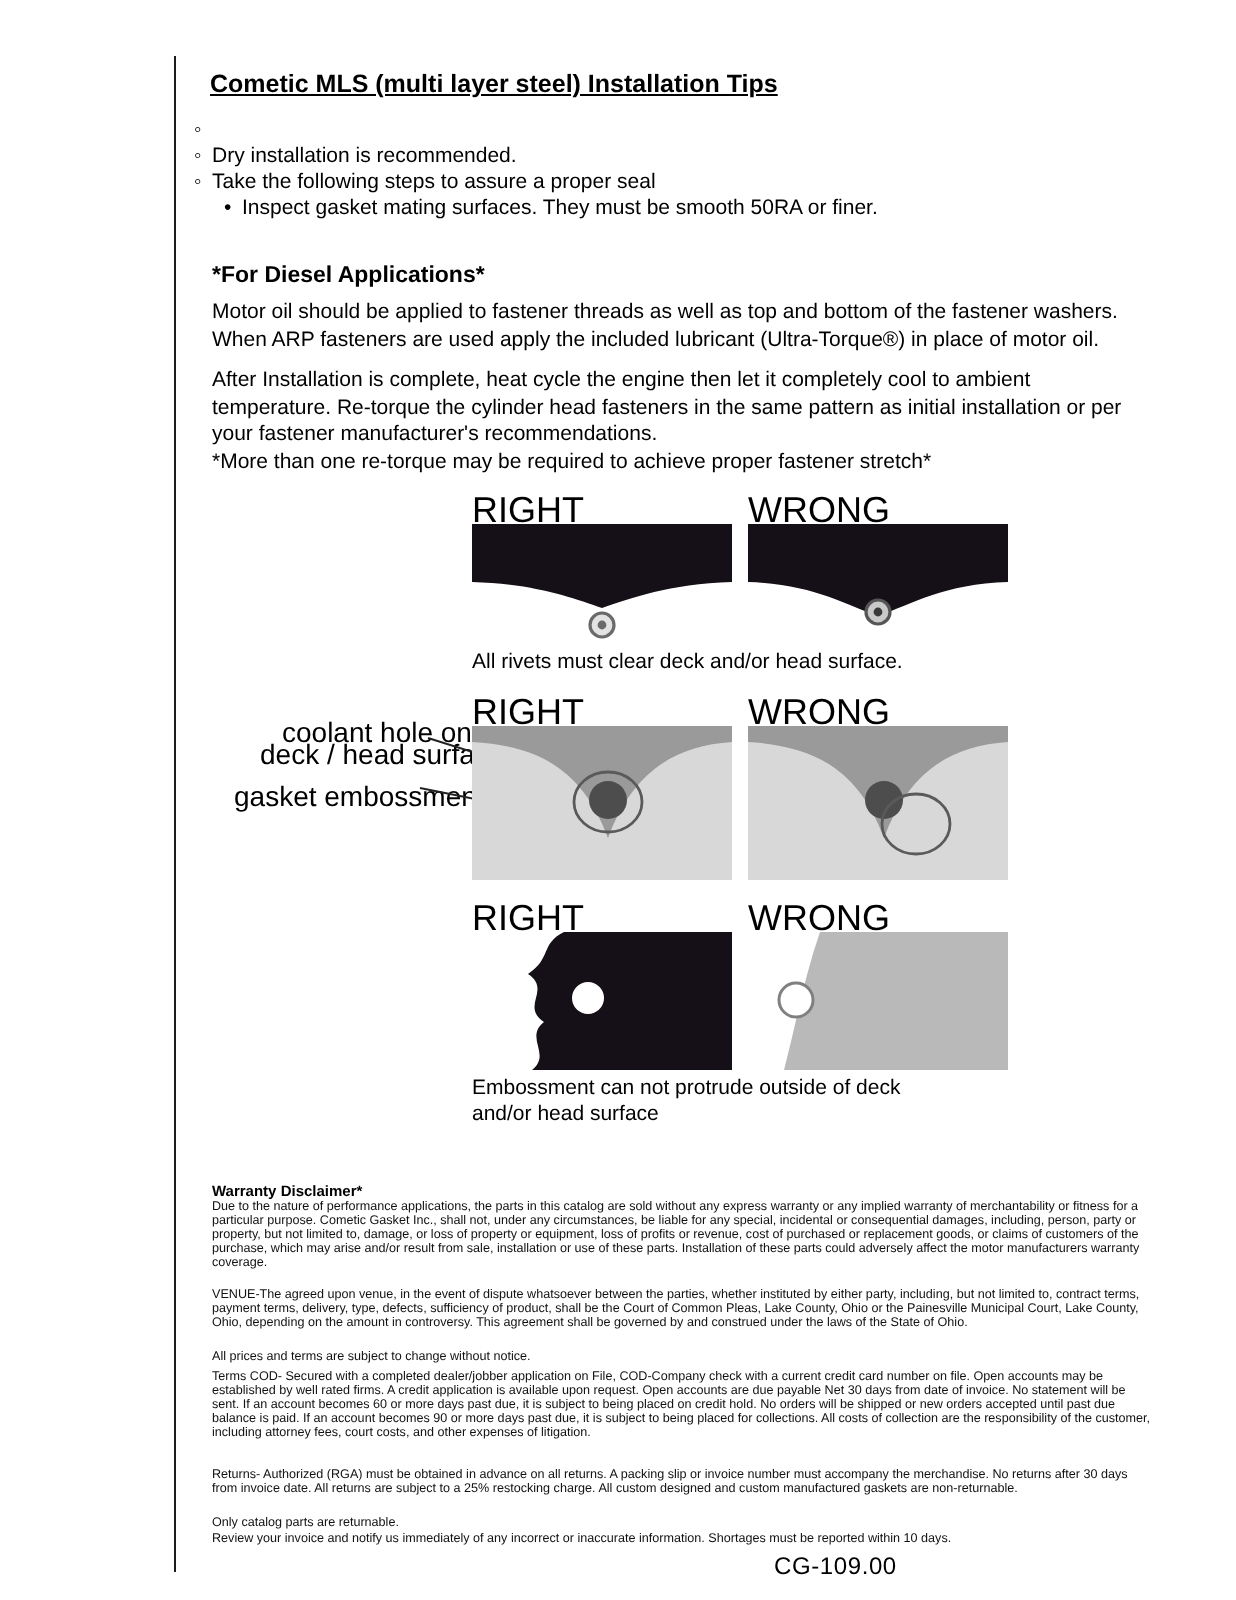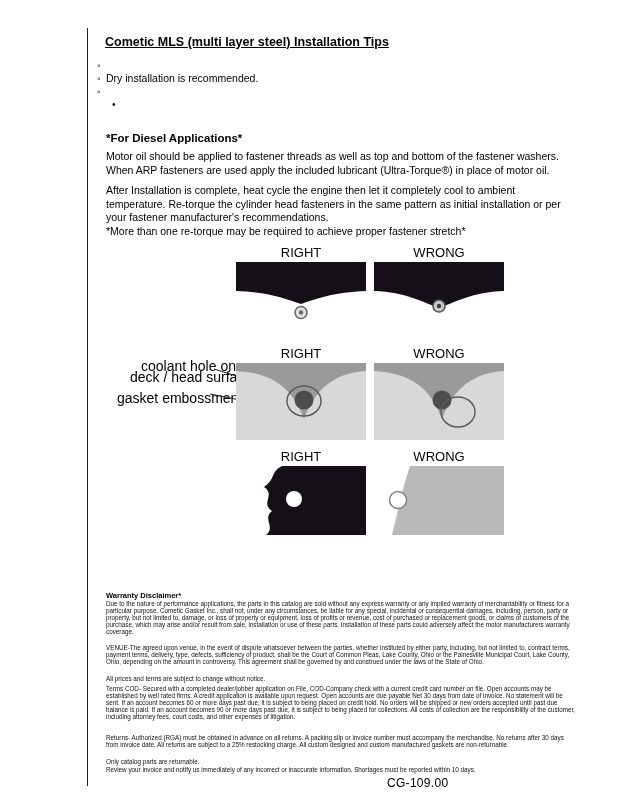--- a/index.html
+++ b/index.html
@@ -12,21 +12,21 @@
   .title { position:absolute; left:105px; top:19px; font-size:12.5px; font-weight:bold; text-decoration:underline; white-space:nowrap; }
   .tips { position:absolute; left:97px; top:43px; font-size:10.5px; line-height:13px; }
   .tip { white-space:nowrap; }
   .tip .b { display:inline-block; width:9px; }
   .b.hollow::before { content:"◦"; }
   .b.solid::before { content:"•"; }
   .sub { margin-left:15px; }
   .heading { position:absolute; font-weight:bold; font-size:11.5px; white-space:nowrap; }
   .para { position:absolute; font-size:10.5px; line-height:13.5px; width:462px; }
   .note { position:absolute; font-size:10.5px; white-space:nowrap; }
-  .dg-header { position:absolute; width:130px; text-align:center; font-size:13px; }
+  .dg-header { position:absolute; width:130px; text-align:left; font-size:18px; }
   .dg-img { position:absolute; }
   .dg-img svg { display:block; width:100%; height:100%; }
   .dg-caption { position:absolute; font-size:10.5px; line-height:12.5px; }
   .callout { position:absolute; font-size:14px; white-space:nowrap; }
   .callout-lines { position:absolute; }
   .warranty-heading { position:absolute; left:106px; font-size:7.5px; font-weight:bold; }
   .fine { position:absolute; left:106px; width:472px; font-size:6.3px; line-height:6.9px; color:#111; }
   .footer-code { position:absolute; font-size:12px; letter-spacing:0.3px; }
 </style>
 </head>
@@ -34,22 +34,22 @@
 
 <div class="page">
 
   <div class="left-rule"></div>
 
   <h1 class="title">Cometic MLS (multi layer steel) Installation Tips</h1>
 
   <div class="tips">
     <div class="tip"><span class="b hollow"></span></div>
     <div class="tip"><span class="b hollow"></span><span>Dry installation is recommended.</span></div>
-    <div class="tip"><span class="b hollow"></span></div>
-    <div class="tip sub"><span class="b solid"></span></div>
+    <div class="tip"><span class="b hollow"></span><span>Take the following steps to assure a proper seal</span></div>
+    <div class="tip sub"><span class="b solid"></span><span>Inspect gasket mating surfaces.  They must be smooth 50RA or finer.</span></div>
   </div>
 
   <div class="heading" style="left:106px; top:116px;">*For Diesel Applications*</div>
   <div class="para" style="left:106px; top:168px;">After Installation is complete, heat cycle the engine then let it completely cool to ambient temperature. Re-torque the cylinder head fasteners in the same pattern as initial installation or per your fastener manufacturer's recommendations.</div>
   <div class="para" style="left:106px; top:134px;">Motor oil should be applied to fastener threads as well as top and bottom of the fastener washers. When ARP fasteners are used apply the included lubricant (Ultra-Torque®) in place of motor oil.</div>
   <div class="note" style="left:106px; top:209px;">*More than one re-torque may be required to achieve proper fastener stretch*</div>
 
   <div class="dg-header" style="left:236px; top:229px;">RIGHT</div>
   <div class="dg-header" style="left:374px; top:229px;">WRONG</div>
 
@@ -62,20 +62,21 @@
     </svg>
   </div>
   <div class="dg-img" style="left:374px; top:246px; width:130px; height:58px;">
     <svg viewBox="0 0 130 58">
       <rect width="130" height="58" fill="#ffffff"></rect>
       <path d="M0,0 H130 V29 C98,30 82,40 65,46 C48,40 32,30 0,29 Z" fill="#150f18"></path>
       <circle cx="65" cy="44" r="6" fill="#c9c9c9" stroke="#555555" stroke-width="1.6"></circle>
       <circle cx="65" cy="44" r="2.2" fill="#3a3a3a"></circle>
     </svg>
   </div>
+  <div class="dg-caption" style="left:236px; top:309px;">All rivets must clear deck and/or head surface.</div>
 
   <div class="dg-header" style="left:236px; top:330px;">RIGHT</div>
   <div class="dg-header" style="left:374px; top:330px;">WRONG</div>
 
   <div class="callout" style="left:141px; top:342px;">coolant hole on</div>
   <div class="callout" style="left:130px; top:353px;">deck / head surface</div>
   <div class="callout" style="left:117px; top:374px;">gasket embossment</div>
   <svg class="callout-lines" style="left:206px; top:347px; width:104px; height:52px;" viewBox="0 0 104 52">
     <line x1="8" y1="6" x2="94" y2="33" stroke="#222222" stroke-width="1"></line>
     <line x1="4" y1="31" x2="84" y2="47" stroke="#222222" stroke-width="1"></line>
@@ -108,20 +109,21 @@
       <circle cx="58" cy="33" r="8" fill="#ffffff"></circle>
     </svg>
   </div>
   <div class="dg-img" style="left:374px; top:450px; width:130px; height:69px;">
     <svg viewBox="0 0 130 69">
       <rect width="130" height="69" fill="#ffffff"></rect>
       <path d="M36,0 H130 V69 H18 C24,46 28,23 36,0 Z" fill="#b9b9b9"></path>
       <circle cx="24" cy="34" r="8.5" fill="#ffffff" stroke="#808080" stroke-width="1.5"></circle>
     </svg>
   </div>
+  <div class="dg-caption" style="left:236px; top:522px; width:230px;">Embossment can not protrude outside of deck and/or head surface</div>
 
   <div class="warranty-heading" style="top:575px;">Warranty Disclaimer*</div>
   <p class="fine" style="top:585px;">Due to the nature of performance applications, the parts in this catalog are sold without any express warranty or any implied warranty of merchantability or fitness for a particular purpose.  Cometic Gasket Inc., shall not, under any circumstances, be liable for any special, incidental or consequential damages, including, person, party or property, but not limited to, damage, or loss of property or equipment, loss of profits or revenue, cost of purchased or replacement goods, or claims of customers of the purchase, which may arise and/or result from sale, installation or use of these parts.  Installation of these parts could adversely affect the motor manufacturers warranty coverage.</p>
   <p class="fine" style="top:629px;">VENUE-The agreed upon venue, in the event of dispute whatsoever between the parties, whether instituted by either party, including, but not limited to, contract terms, payment terms, delivery, type, defects, sufficiency of product, shall be the Court of Common Pleas, Lake County, Ohio or the Painesville Municipal Court, Lake County, Ohio, depending on the amount in controversy.  This agreement shall be governed by and construed under the laws of the State of Ohio.</p>
   <p class="fine" style="top:660px;">All prices and terms are subject to change without notice.</p>
   <p class="fine" style="top:670px;">Terms COD- Secured with a completed dealer/jobber application on File, COD-Company check with a current credit card number on file.  Open accounts may be established by well rated firms.  A credit application is available upon request.  Open accounts are due payable Net 30 days from date of invoice.  No statement will be sent.  If an account becomes 60 or more days past due, it is subject to being placed on credit hold.  No orders will be shipped or new orders accepted until past due balance is paid.  If an account becomes 90 or more days past due, it is subject to being placed for collections.  All costs of collection are the responsibility of the customer, including attorney fees, court costs, and other expenses of litigation.</p>
   <p class="fine" style="top:719px;">Returns- Authorized (RGA) must be obtained in advance on all returns.  A packing slip or invoice number must accompany the merchandise.  No returns after 30 days from invoice date.  All returns are subject to a 25% restocking charge.  All custom designed and custom manufactured gaskets are non-returnable.</p>
   <p class="fine" style="top:743px;">Only catalog parts are returnable.</p>
   <p class="fine" style="top:751px;">Review your invoice and notify us immediately of any incorrect or inaccurate information.  Shortages must be reported within 10 days.</p>
 

